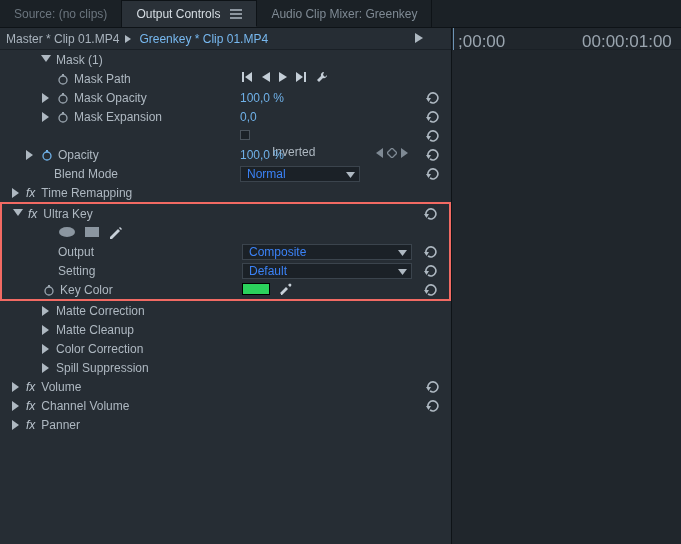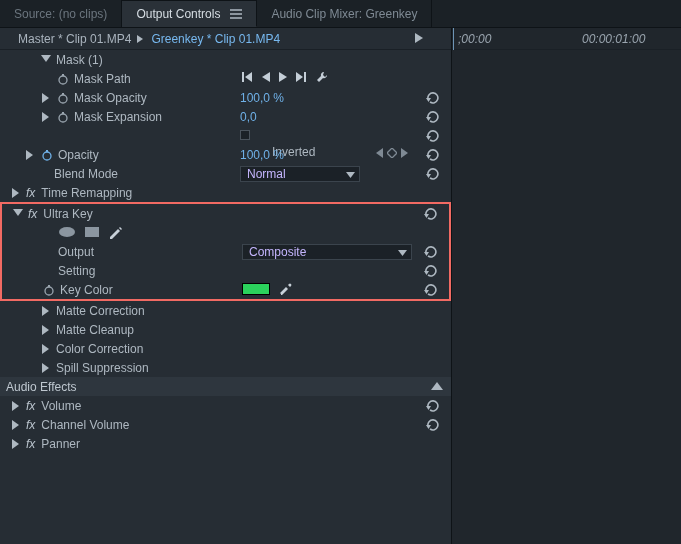--- a/index.html
+++ b/index.html
@@ -13,49 +13,49 @@
 .tab.active { background:#2a3138; color:#d6dde3; border-top:1px solid #0e1317; border-bottom:1px solid #2a3138; }
 .tab .menu-lines { margin-left:10px; display:inline-block; }
 .tab .menu-lines svg { display:block; }
 
 
 .main { display:flex; height:calc(100% - 28px); }
 .left-pane { width:452px; background:#262d34; border-right:1px solid #0e1317; display:flex; flex-direction:column; }
 .right-pane { flex:1; background:#20262c; position:relative; }
 
 
-.master-row { height:22px; display:flex; align-items:center; padding-left:18px; border-bottom:1px solid #1a2026; position:relative; }
+.master-row { height:22px; display:flex; align-items:center; padding-left:6px; border-bottom:1px solid #1a2026; position:relative; }
 .master-row .master { color:#a9b3bd; }
 .master-row .caret { margin:0 6px; }
 .master-row .seq { color:#77b8ef; }
 .master-row .play-tri { position:absolute; right:26px; top:4px; }
 
 
-.time-head { height:22px; border-bottom:1px solid #1a2026; position:relative; color:#9aa5af; font-size:12px;font-style:italic; }
+.time-head { height:22px; border-bottom:1px solid #1a2026; position:relative; color:#9aa5af; font-size:17px; }
 .time-head .t0 { position:absolute; left:6px; top:4px; }
 .time-head .t1 { position:absolute; left:130px; top:4px; }
 .time-head .tick { position:absolute; left:1px; top:0; width:1px; height:22px; background:#6d94b5; }
 
 
 .props { flex:1; overflow:hidden; }
 .prow { height:19px; display:flex; align-items:center; position:relative; }
 .prow .indent { display:inline-block; }
 .ind1 { width:24px; } .ind2 { width:40px; } .ind3 { width:56px; }
 .tw { width:12px; height:12px; display:flex; align-items:center; justify-content:center; margin-right:4px; color:#aeb8c1; }
 .tw svg, .sw svg, .kf svg { display:block; }
 .sw { width:14px; height:14px; display:flex; align-items:center; justify-content:center; margin-right:4px; color:#9aa5af; }
 .fx-badge { font-style:italic; color:#bac4cd; margin-right:6px; }
 .label { color:#aeb8c1; }
 .value-col { position:absolute; left:240px; color:#6fb1e8; }
 .reset { position:absolute; right:12px; top:2px; color:#aeb8c1; }
 .kf { position:absolute; right:40px; top:3px; color:#8b96a0; display:flex; align-items:center; }
 .kf span { margin:0 2px; }
 
 
-.dd { position:absolute; left:240px; width:170px; height:16px; background:#1b2127; border:1px solid #3b444d; color:#c4b5fd; display:flex; align-items:center; padding:0 6px; }
+.dd { position:absolute; left:240px; width:170px; height:16px; background:#1b2127; border:1px solid #3b444d; color:#3b82f6; display:flex; align-items:center; padding:0 6px; }
 .dd .dd-tri { position:absolute; right:4px; top:3px; }
 .dd.narrow { width:120px; }
 
 
 .swatch { width:28px; height:12px; background:#2bd25c; border:1px solid #000; position:absolute; left:240px; top:3px; }
 .eyedrop { position:absolute; left:276px; top:1px; color:#c7d0d8; }
 
 
 .shape-row { position:absolute; left:56px; top:2px; display:flex; gap:8px; align-items:center; color:#aeb8c1; }
 
@@ -315,20 +315,26 @@
           </span>
           <span class="reset"><svg width="14" height="14">
                   <path d="M3 9a5 5 0 1 1 2 3" fill="none" stroke="#aeb8c1" stroke-width="1.6"></path>
                   <polygon points="1,8 6,8 3.5,12" fill="#aeb8c1"></polygon>
                 </svg></span>
         </div>
 
         <div class="prow">
           <span class="indent ind3"></span>
           <span class="label">Setting</span>
+          <span class="dd">
+            <span>Default</span>
+            <span class="dd-tri"><svg width="9" height="9">
+                    <polygon points="0,0 9,0 4.5,6" fill="#aeb8c1"></polygon>
+                  </svg></span>
+          </span>
           <span class="reset"><svg width="14" height="14">
                   <path d="M3 9a5 5 0 1 1 2 3" fill="none" stroke="#aeb8c1" stroke-width="1.6"></path>
                   <polygon points="1,8 6,8 3.5,12" fill="#aeb8c1"></polygon>
                 </svg></span>
         </div>
 
         <div class="prow">
           <span class="indent ind2"></span>
           <span class="sw">
                 <svg width="12" height="12">
@@ -378,26 +384,20 @@
       <div class="prow">
         <span class="indent ind2"></span>
         <span class="tw">
               <svg width="10" height="10">
                 <polygon points="1,0 1,10 8,5" fill="#aeb8c1"></polygon>
               </svg>
             </span>
         <span class="label">Spill Suppression</span>
       </div>
 
-      <div class="sec-head">
-        <span>Audio Effects</span>
-        <span class="up-caret"><svg width="12" height="10">
-                <polygon points="0,9 12,9 6,1" fill="#aeb8c1"></polygon>
-              </svg></span>
-      </div>
 
       <div class="prow">
         <span class="indent" style="width:10px"></span>
         <span class="tw">
               <svg width="10" height="10">
                 <polygon points="1,0 1,10 8,5" fill="#aeb8c1"></polygon>
               </svg>
             </span>
         <span class="fx-badge">fx</span>
         <span class="label">Volume</span>

